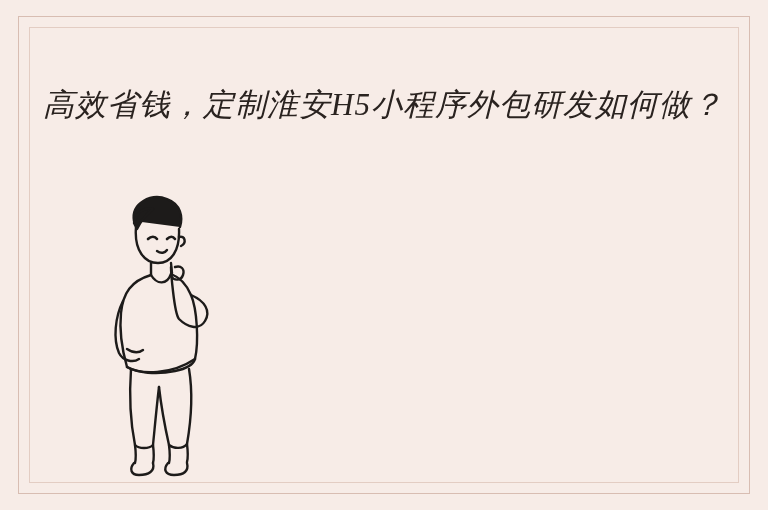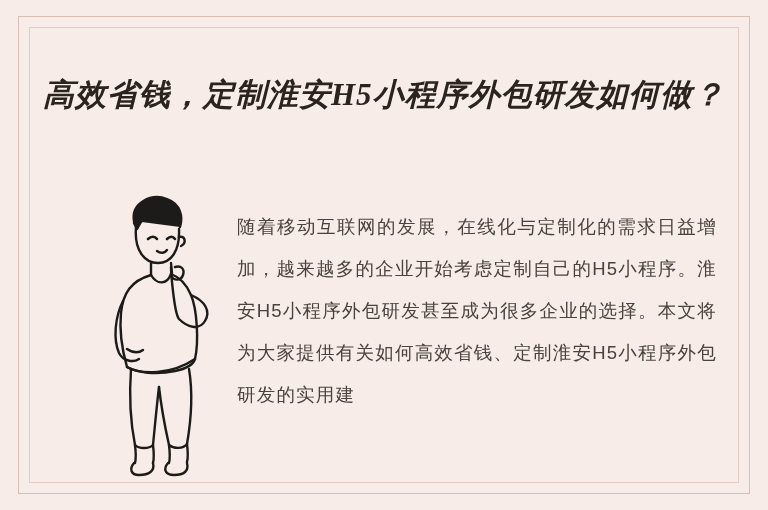--- a/index.html
+++ b/index.html
@@ -28,25 +28,25 @@
     left: 10px;
     top: 10px;
     right: 10px;
     bottom: 10px;
     border: 1px solid #e3cdc3;
     box-sizing: border-box;
   }
   .title {
     position: absolute;
     left: 24px;
-    top: 34px;
+    top: 44px;
     width: 690px;
     font-family: "Liberation Serif", serif;
     font-style: italic;
-    font-weight: bold;
+    font-weight: normal;
     font-size: 31px;
     line-height: 46px;
     letter-spacing: 1px;
     color: #2a2320;
     white-space: pre-wrap;
   }
   .body-area {
     position: absolute;
     left: 0;
     top: 150px;
@@ -123,15 +123,14 @@
           <path d="M74 264 c1 8, 1 14, 0 18"></path>
           <path d="M90 264 c1 8, 1 14, 0 18"></path>
           <path d="M108 263 c1 8, 1 14, 0 18"></path>
 
           <path d="M55 282 C50 288, 52 294, 60 294 C70 294, 76 290, 74 282"></path>
           <path d="M89 282 C84 288, 86 294, 95 294 C105 294, 110 290, 108 282"></path>
         </g>
       </svg>
     </div>
 
-    <p class="article-text">随着移动互联网的发展，在线化与定制化的需求日益增加，越来越多的企业开始考虑定制自己的H5小程序。淮安H5小程序外包研发甚至成为很多企业的选择。本文将为大家提供有关如何高效省钱、定制淮安H5小程序外包研发的实用建</p>
   </div>
 </div>
 
 </body></html>

